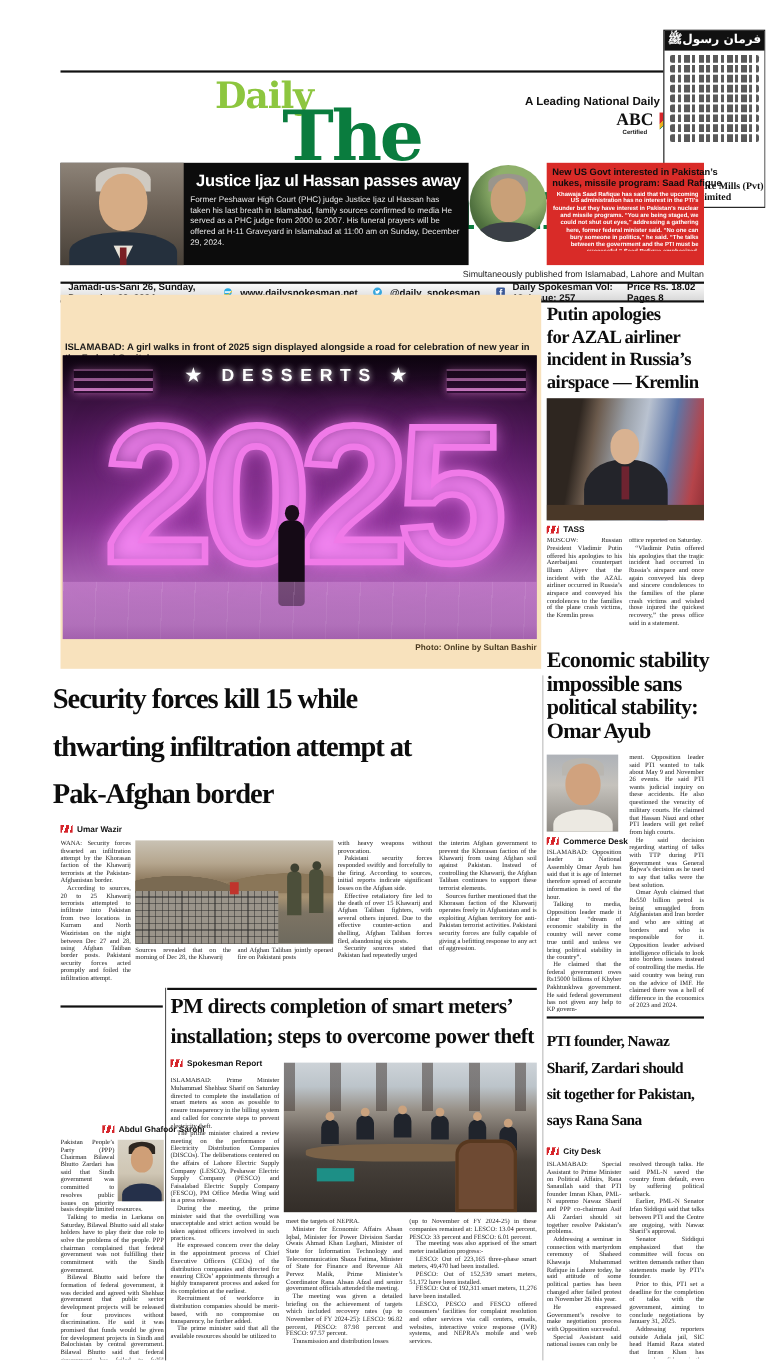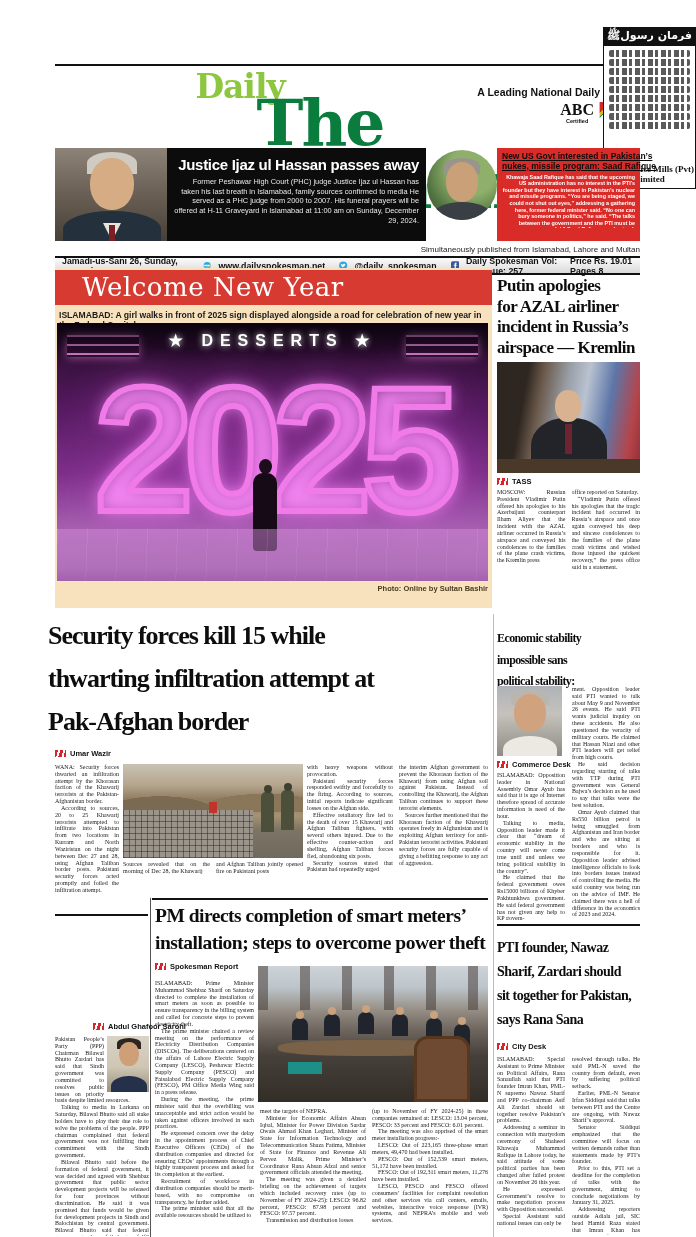--- a/index.html
+++ b/index.html
@@ -35,31 +35,31 @@
   .justice-box{left:55px;top:148px;width:371px;height:93px;background:#0c0c0c;}
   .j-photo{position:absolute;left:0;top:0;width:112px;height:93px;overflow:hidden;
       background:linear-gradient(180deg,#8d8378 0%,#6d6257 45%,#474038 100%);}
   .j-hair{position:absolute;left:32px;top:4px;width:50px;height:22px;background:#cfcac2;border-radius:50% 50% 0 0;}
   .j-face{position:absolute;left:35px;top:10px;width:44px;height:52px;background:#d6ac85;border-radius:48%;}
   .j-suit{position:absolute;left:8px;bottom:-6px;width:98px;height:36px;background:#25303d;border-radius:50% 50% 0 0;}
   .j-shirt{position:absolute;left:48px;bottom:0;width:18px;height:18px;background:#e8e4da;clip-path:polygon(50% 100%,0 0,100% 0);}
   .j-tie{position:absolute;left:54px;bottom:0;width:6px;height:16px;background:#7a1f24;}
   .j-head{position:absolute;left:118px;top:8px;width:246px;text-align:right;
       font:bold 15px "Liberation Sans",sans-serif;color:#fff;letter-spacing:-0.3px;}
-  .j-body{position:absolute;left:118px;top:29px;width:246px;text-align:right;
+  .j-body{position:absolute;left:118px;top:29px;width:246px;text-align:left;
       font:7.4px/1.3 "Liberation Sans",sans-serif;color:#e8e8e8;}
   
   .saad-circle{left:427px;top:150px;width:70px;height:70px;border-radius:50%;overflow:hidden;
       background:radial-gradient(circle at 65% 30%,#8fb06b 0 35%,#50713f 70%,#2e4f2e 100%);}
   .s-face{position:absolute;left:19px;top:12px;width:32px;height:40px;background:#c9a078;border-radius:48%;}
   .s-hair{position:absolute;left:17px;top:8px;width:36px;height:16px;background:#9a958c;border-radius:50% 50% 0 0;}
   .s-suit{position:absolute;left:6px;bottom:-8px;width:58px;height:26px;background:#3a3f46;border-radius:50% 50% 0 0;}
   .saad-box{left:497px;top:148px;width:143px;height:93px;background:#d92b28;padding:4px 5px;box-sizing:border-box;}
   .saad-head{font:bold 8.5px/1.15 "Liberation Sans",sans-serif;color:#fff;text-align:right;}
-  .saad-head p{margin:0;white-space:nowrap;text-decoration:underline;}
+  .saad-head p{margin:0;white-space:nowrap;}
   .saad-body{margin-top:2px;font:bold 5.4px/1.22 "Liberation Sans",sans-serif;color:#fff;text-align:right;overflow:hidden;height:54px;}
   .published{left:380px;top:245px;width:260px;text-align:right;font:8px "Liberation Sans",sans-serif;color:#222;}
   
   .datebar{left:55px;top:256px;width:585px;height:19px;border-top:2px solid #111;border-bottom:2px solid #111;
       background:linear-gradient(#fbfbfb,#d9d9d9);display:flex;align-items:center;gap:7px;
       padding:0 7px;box-sizing:border-box;font:bold 8.8px "Liberation Sans",sans-serif;color:#111;}
   .db-spacer{flex:1;}
   .dicon{display:inline-block;vertical-align:middle;}
   
   .cream{left:55px;top:268px;width:437px;height:340px;background:#f8e2bd;}
@@ -99,21 +99,21 @@
   .putin-hl{left:497px;top:276px;width:143px;font-size:17px;line-height:20.5px;letter-spacing:-0.5px;}
   .putin-photo{left:497px;top:362px;width:143px;height:111px;overflow:hidden;
       background:linear-gradient(100deg,#2e2620 0 20%,#6b5a4c 30%,#9aa0a8 46%,#b9c2d0 58%,#5d76a8 74%,#b5444a 90%,#8f2f35 100%);}
   .p-face{position:absolute;left:58px;top:28px;width:26px;height:32px;background:#d9b291;border-radius:48%;}
   .p-suit{position:absolute;left:34px;top:56px;width:76px;height:60px;background:#23242a;border-radius:45% 45% 0 0;}
   .p-tie{position:absolute;left:68px;top:62px;width:7px;height:30px;background:#6e2330;}
   .p-desk{position:absolute;left:0;bottom:0;width:100%;height:14px;background:#4a3828;}
   .putin-byline{left:497px;top:477px;}
   .putin-body{left:497px;top:489px;width:143px;height:96px;display:flex;gap:6px;}
   .putin-body .c{flex:1;}
-  .econ-hl{left:497px;top:590px;width:143px;font-size:12px;line-height:21.5px;letter-spacing:-0.6px;margin-top:38px;}
+  .econ-hl{left:497px;top:590px;width:143px;font-size:20px;line-height:21.5px;letter-spacing:-0.6px;}
   .econ-photo{left:497px;top:686px;width:65px;height:70px;overflow:hidden;
       background:linear-gradient(180deg,#aeb2b8 0%,#c5c2bc 40%,#8e8a84 100%);}
   .o-hair{position:absolute;left:14px;top:3px;width:38px;height:16px;background:#b9b6b0;border-radius:50% 50% 0 0;}
   .o-face{position:absolute;left:17px;top:8px;width:32px;height:38px;background:#d0a27e;border-radius:48%;}
   .o-shirt{position:absolute;left:6px;bottom:-6px;width:54px;height:26px;background:#ece9e2;border-radius:50% 50% 0 0;}
   .econ-byline{left:497px;top:760px;}
   .econ-col1{left:497px;top:772px;width:68px;height:148px;}
   .econ-col2{left:572px;top:686px;width:68px;height:234px;}
   .rule-r2{left:497px;top:924px;width:143px;height:2px;background:#111;}
   .pti-hl{left:497px;top:936px;width:143px;font-size:14px;line-height:24px;letter-spacing:-0.5px;}
@@ -244,25 +244,24 @@
       <circle cx="6.5" cy="6.5" r="6.3" fill="#35a6de"></circle>
       <path d="M3 8.6 C5.8 9.6 9 8.2 9.4 5.2 L10.4 4.2 L9.2 4.4 C8.4 3.2 6.6 3.6 6.4 5 C4.8 5 3.8 4.2 3.2 3.6 C2.8 5 3.6 6.2 4.6 6.8 C4 6.9 3.6 6.8 3.2 6.6 C3.4 7.6 4.2 8.2 5.2 8.3 C4.6 8.7 3.8 8.8 3 8.6 Z" fill="#fff"></path>
     </svg>
     <span>@daily_spokesman</span>
     <span class="db-spacer"></span>
     <svg class="dicon" width="13" height="13" viewBox="0 0 13 13">
       <rect x="0" y="0" width="13" height="13" rx="2.5" fill="#3b5998"></rect>
       <path d="M8.8 2.2 H7.4 C6.3 2.2 5.7 2.9 5.7 4 V5.2 H4.4 V6.9 H5.7 V11.5 H7.5 V6.9 H8.9 L9.1 5.2 H7.5 V4.2 C7.5 3.8 7.7 3.7 8.1 3.7 H8.8 Z" fill="#fff"></path>
     </svg>
     <span>Daily Spokesman Vol: 18, Issue: 257</span>
-    <span>Price Rs. 19.01 Pages 8</span>
+    <span>Price Rs. 18.02 Pages 8</span>
   </div>
 
   <div class="abs cream"></div>
-  <div class="abs banner">Welcome New Year</div>
   <div class="abs wcaption">ISLAMABAD: A girl walks in front of 2025 sign displayed alongside a road for celebration of new year in the Federal Capital.</div>
   <div class="abs photo2025">
     <div class="neon-strip" style="left:10px;"></div>
     <div class="neon-strip" style="right:10px;"></div>
     <div class="dess-band">
       <span>★</span>
       <span>DESSERTS</span>
       <span>★</span>
     </div>
     <div class="neon-2025">2025</div>

